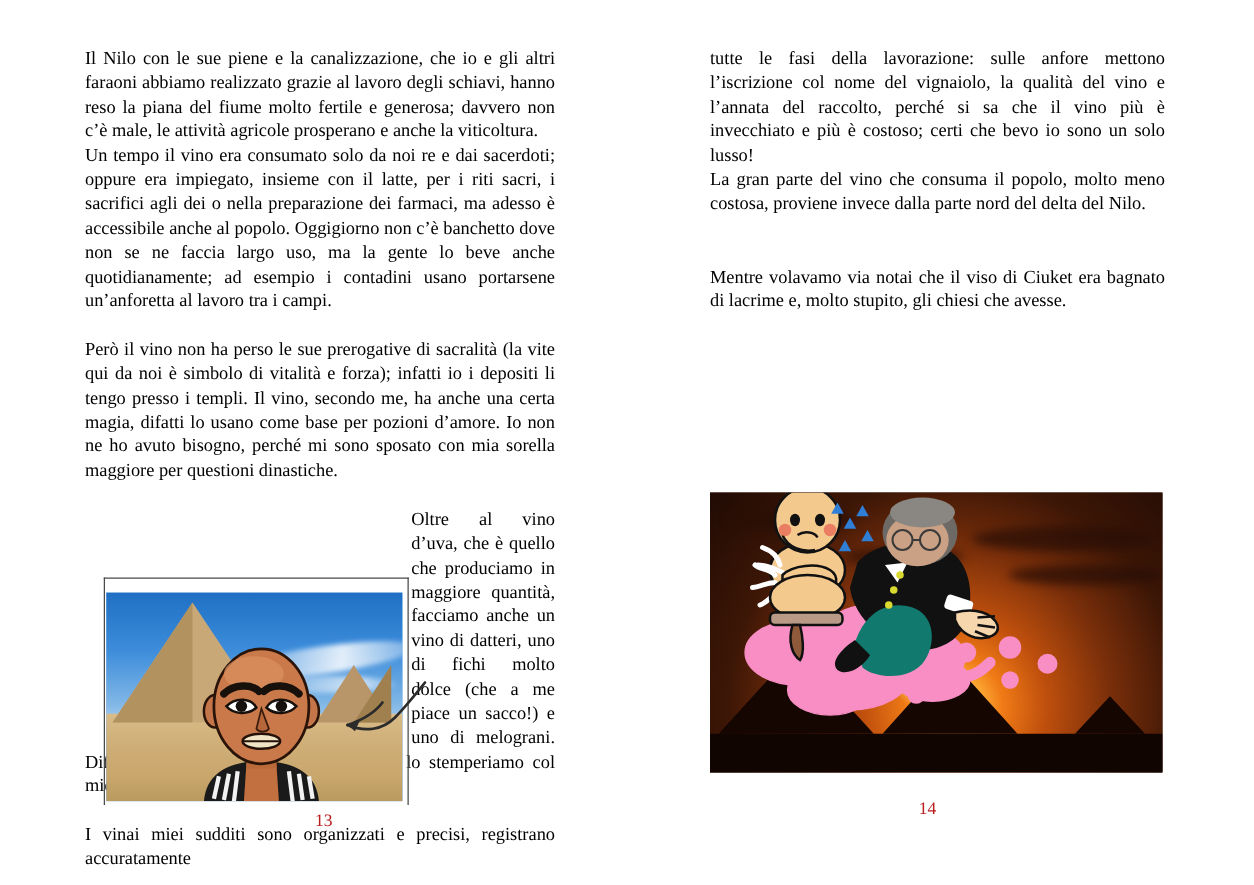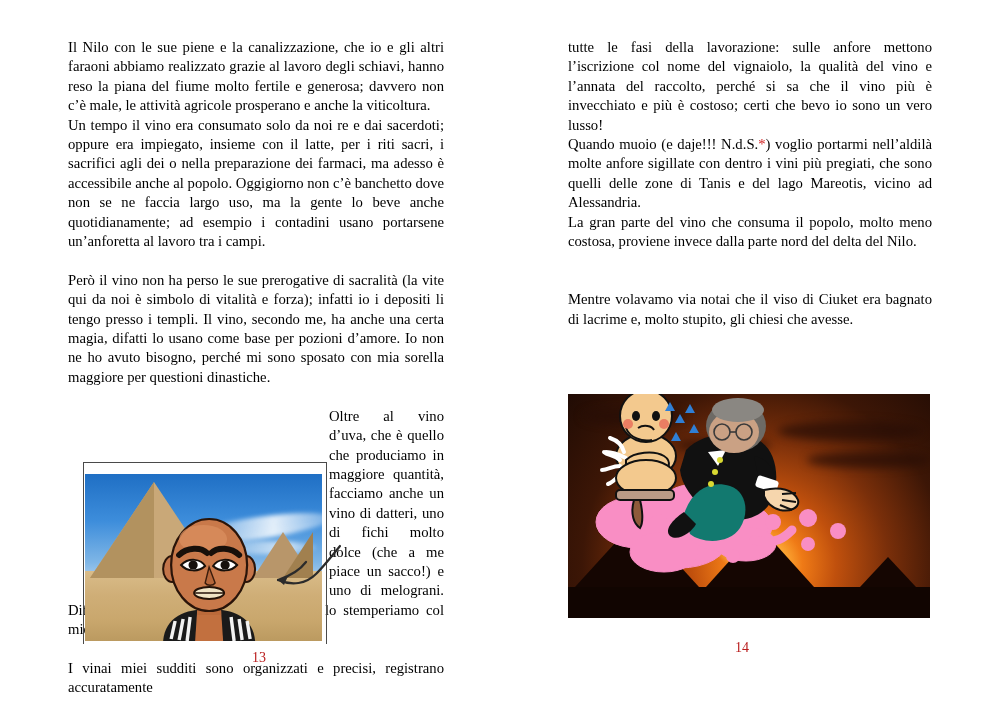--- a/index.html
+++ b/index.html
@@ -272,23 +272,22 @@
   <svg class="bubble-tail" viewBox="0 0 66 62">
     <path d="M2 40 C16 46 30 44 40 34 C48 26 56 16 64 6" fill="none" stroke="#2b2b2b" stroke-width="2.2" stroke-linecap="round"></path>
     <path d="M2 40 C14 36 24 30 30 22" fill="none" stroke="#2b2b2b" stroke-width="2.2" stroke-linecap="round"></path>
     <path d="M2 40 L12 36 L8 45 Z" fill="#2b2b2b"></path>
   </svg>
 
   <div class="pageno pageno-left">13</div>
 
   <div class="col col-right">
 
-    <p class="para">tutte le fasi della lavorazione: sulle anfore mettono l’iscrizione col nome del vignaiolo, la qualità del vino e l’annata del raccolto, perché si sa che il vino più è invecchiato e più è costoso; certi che bevo io sono un vero lusso!</p>
-
-    <p class="para"><span>Quando muoio (e daje!!! N.d.S.</span><span class="ast-red">*</span><span>) voglio portarmi nell’aldilà molte anfore sigillate con dentro i vini più pregiati, che sono quelli delle zone di Tanis e del lago Mareotis, vicino ad Alessandria.</span></p>
+    <p class="para">tutte le fasi della lavorazione: sulle anfore mettono l’iscrizione col nome del vignaiolo, la qualità del vino e l’annata del raccolto, perché si sa che il vino più è invecchiato e più è costoso; certi che bevo io sono un solo lusso!</p>
+
 
     <p class="para">La gran parte del vino che consuma il popolo, molto meno costosa, proviene invece dalla parte nord del delta del Nilo.</p>
     <div class="para-gap"></div>
     <div class="para-gap"></div>
     <p class="para">Mentre volavamo via notai che il viso di Ciuket era bagnato di lacrime e, molto stupito, gli chiesi che avesse.</p>
   </div>
 
   <div class="fig-right">
     <div class="sunset-sky"></div>
 

